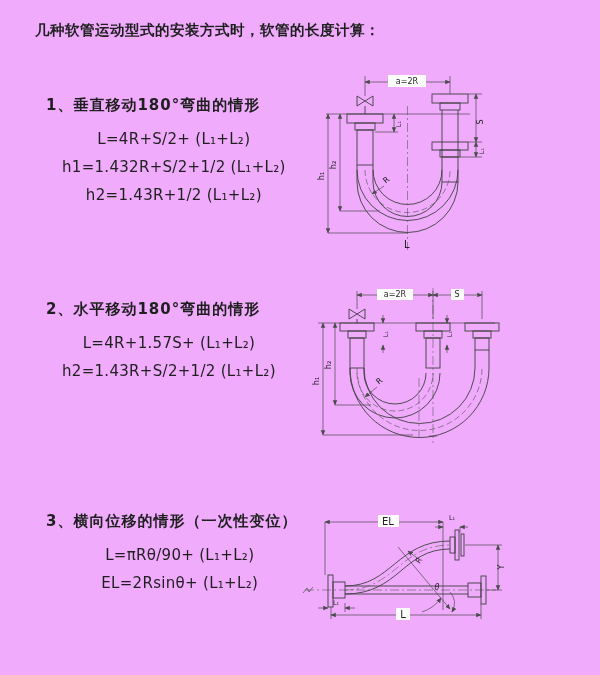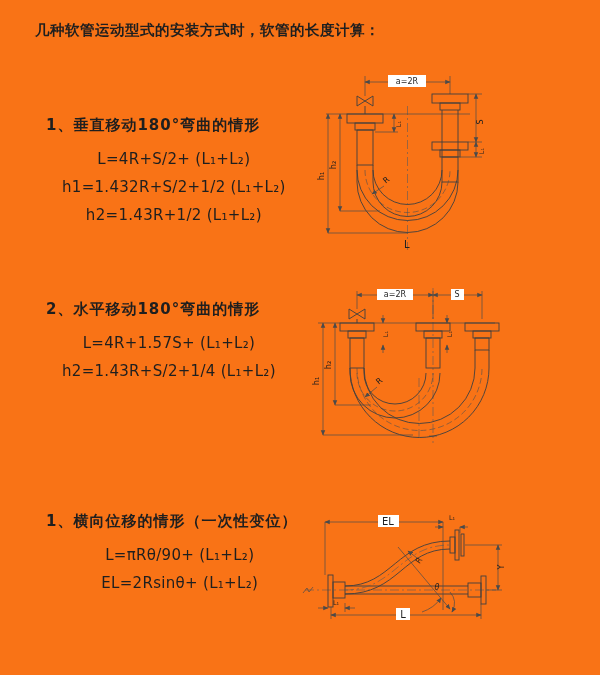--- a/index.html
+++ b/index.html
@@ -1,20 +1,20 @@
 <!DOCTYPE html>
 <html><head>
 <meta charset="utf-8">
 <style>
   html,body{margin:0;padding:0;background:#ffffff;}
-  .page{position:relative;width:600px;height:675px;background:#f97316;overflow:hidden;
+  .page{position:relative;width:600px;height:675px;background:#f0abfc;overflow:hidden;
         font-family:"DejaVu Sans","Liberation Sans",sans-serif;color:#1f1f1f;}
   .title{position:absolute;left:35px;top:21px;margin:0;font-size:14.5px;font-weight:bold;letter-spacing:.5px;}
   .sec{position:absolute;left:46px;}
-  .sec1{top:116px}.sec2{top:300px}.sec3{top:512px}
+  .sec1{top:96px}.sec2{top:300px}.sec3{top:512px}
   .sec-heading{font-size:15px;font-weight:bold;letter-spacing:1px;margin:0 0 10px 0;}
   .formula{font-size:15px;margin-left:16px;height:28px;line-height:28px;letter-spacing:.3px;text-align:center;}
   svg.diagram{position:absolute;overflow:visible;}
   .d1{left:308px;top:70px}.d2{left:313px;top:283px}.d3{left:300px;top:505px}
   svg text{font-family:"DejaVu Sans","Liberation Sans",sans-serif;fill:#1f1f1f;}
   .main{stroke:#3f3f3f;stroke-width:.9;fill:none;}
   .thin{stroke:#4a4a4a;stroke-width:.7;fill:none;}
   .cl{stroke:#5a5a5a;stroke-width:.6;fill:none;stroke-dasharray:9 3 2 3;}
   .dsh{stroke:#4f4f4f;stroke-width:.6;fill:none;stroke-dasharray:6 3;}
   .wbg{fill:#ffffff;stroke:none;}
@@ -32,25 +32,25 @@
   <section class="sec sec1">
     <div class="sec-heading">1、垂直移动180°弯曲的情形</div>
     <div class="formula">L=4R+S/2+ (L₁+L₂)</div>
     <div class="formula">h1=1.432R+S/2+1/2 (L₁+L₂)</div>
     <div class="formula">h2=1.43R+1/2 (L₁+L₂)</div>
   </section>
 
   <section class="sec sec2">
     <div class="sec-heading">2、水平移动180°弯曲的情形</div>
     <div class="formula">L=4R+1.57S+ (L₁+L₂)</div>
-    <div class="formula">h2=1.43R+S/2+1/4 (L₁+L₂)</div>
+    <div class="formula">h2=1.43R+S/2+1/2 (L₁+L₂)</div>
   </section>
 
   <section class="sec sec3">
-    <div class="sec-heading">1、横向位移的情形（一次性变位）</div>
+    <div class="sec-heading">3、横向位移的情形（一次性变位）</div>
     <div class="formula">L=πRθ/90+ (L₁+L₂)</div>
     <div class="formula">EL=2Rsinθ+ (L₁+L₂)</div>
   </section>
 
   <svg class="diagram d1" width="292" height="195" viewBox="0 0 292 195">
     <defs>
       <marker id="m1" viewBox="0 0 10 10" refX="8.5" refY="5" markerWidth="8" markerHeight="8" orient="auto-start-reverse">
         <path d="M0 1 L9.5 5 L0 9 z" fill="#4a4a4a"></path>
       </marker>
       <pattern id="p1" width="4" height="4" patternUnits="userSpaceOnUse">

